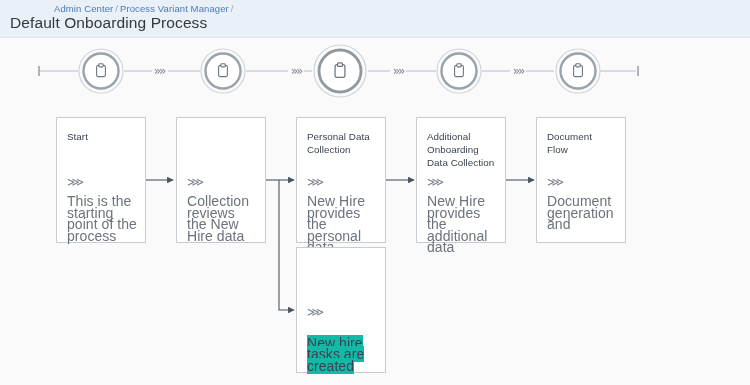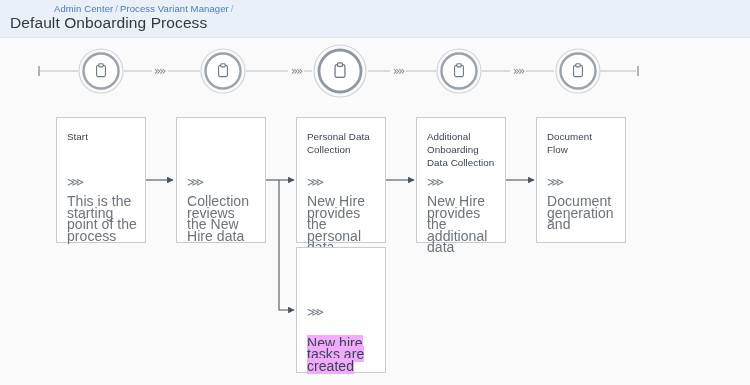--- a/index.html
+++ b/index.html
@@ -105,21 +105,21 @@
     position: absolute;
     left: 10px;
     right: 8px;
     font-size: 14px;
     color: #6b737c;
     line-height: 11.5px;
     letter-spacing: .05px;
     white-space: pre-line;
   }
   .card-desc .hl {
-    background: #f0abfc;
+    background: #14b8a6;
     color: #3a4450;
     box-decoration-break: clone;
     -webkit-box-decoration-break: clone;
   }
 </style>
 </head>
 <body>
 
 <div class="page-header">
   <div class="breadcrumb">

